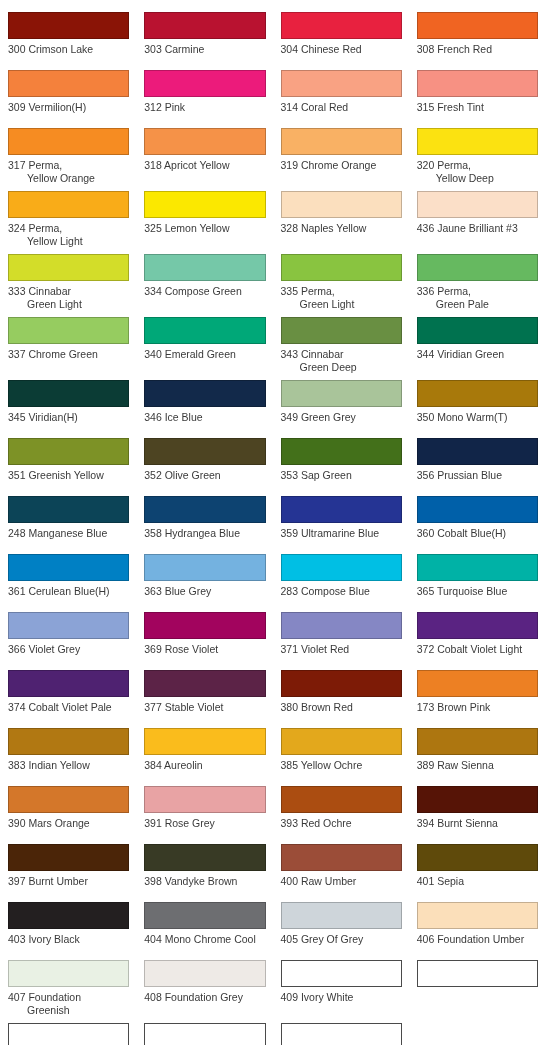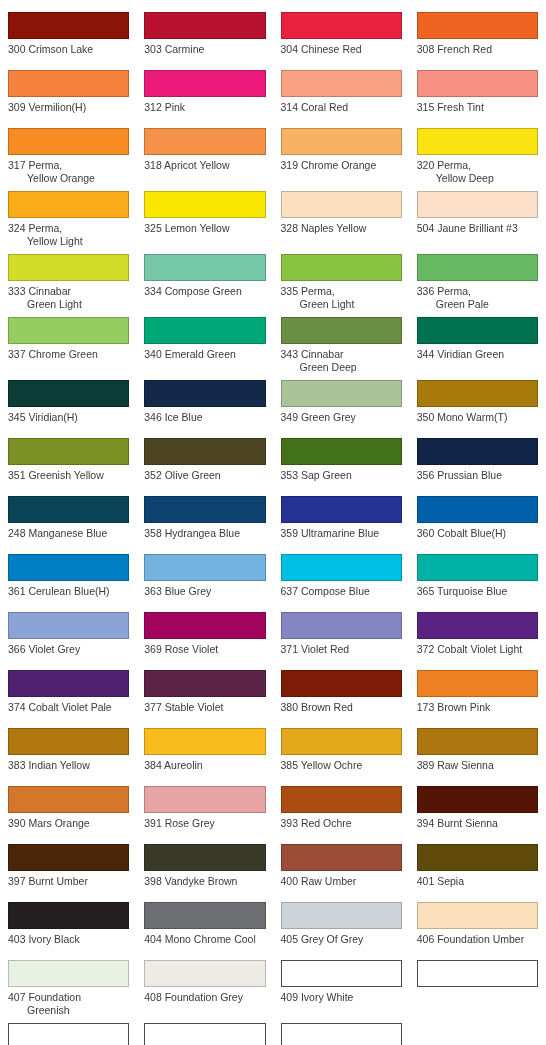--- a/index.html
+++ b/index.html
@@ -113,21 +113,21 @@
       <div class="cell">
         <div class="swatch" title="Lemon Yellow" style="background: rgb(251, 232, 0);"></div>
         <div class="label"><span>325 Lemon Yellow</span></div>
       </div>
       <div class="cell">
         <div class="swatch" title="Naples Yellow" style="background: rgb(251, 223, 190);"></div>
         <div class="label"><span>328 Naples Yellow</span></div>
       </div>
       <div class="cell">
         <div class="swatch" title="Jaune Brilliant #3" style="background: rgb(251, 223, 200);"></div>
-        <div class="label"><span>504 Jaune Brilliant #3</span></div>
+        <div class="label"><span>436 Jaune Brilliant #3</span></div>
       </div>
       <div class="cell">
         <div class="swatch" title="Cinnabar Green Light" style="background: rgb(211, 221, 41);"></div>
         <div class="label"><span>333 Cinnabar</span><span class="cont">Green Light</span></div>
       </div>
       <div class="cell">
         <div class="swatch" title="Compose Green" style="background: rgb(117, 200, 168);"></div>
         <div class="label"><span>334 Compose Green</span></div>
       </div>
       <div class="cell">
@@ -205,21 +205,21 @@
       <div class="cell">
         <div class="swatch" title="Cerulean Blue(H)" style="background: rgb(0, 128, 196);"></div>
         <div class="label"><span>361 Cerulean Blue(H)</span></div>
       </div>
       <div class="cell">
         <div class="swatch" title="Blue Grey" style="background: rgb(116, 178, 224);"></div>
         <div class="label"><span>363 Blue Grey</span></div>
       </div>
       <div class="cell">
         <div class="swatch" title="Compose Blue" style="background: rgb(0, 191, 228);"></div>
-        <div class="label"><span>637 Compose Blue</span></div>
+        <div class="label"><span>283 Compose Blue</span></div>
       </div>
       <div class="cell">
         <div class="swatch" title="Turquoise Blue" style="background: rgb(0, 178, 166);"></div>
         <div class="label"><span>365 Turquoise Blue</span></div>
       </div>
       <div class="cell">
         <div class="swatch" title="Violet Grey" style="background: rgb(139, 163, 214);"></div>
         <div class="label"><span>366 Violet Grey</span></div>
       </div>
       <div class="cell">

